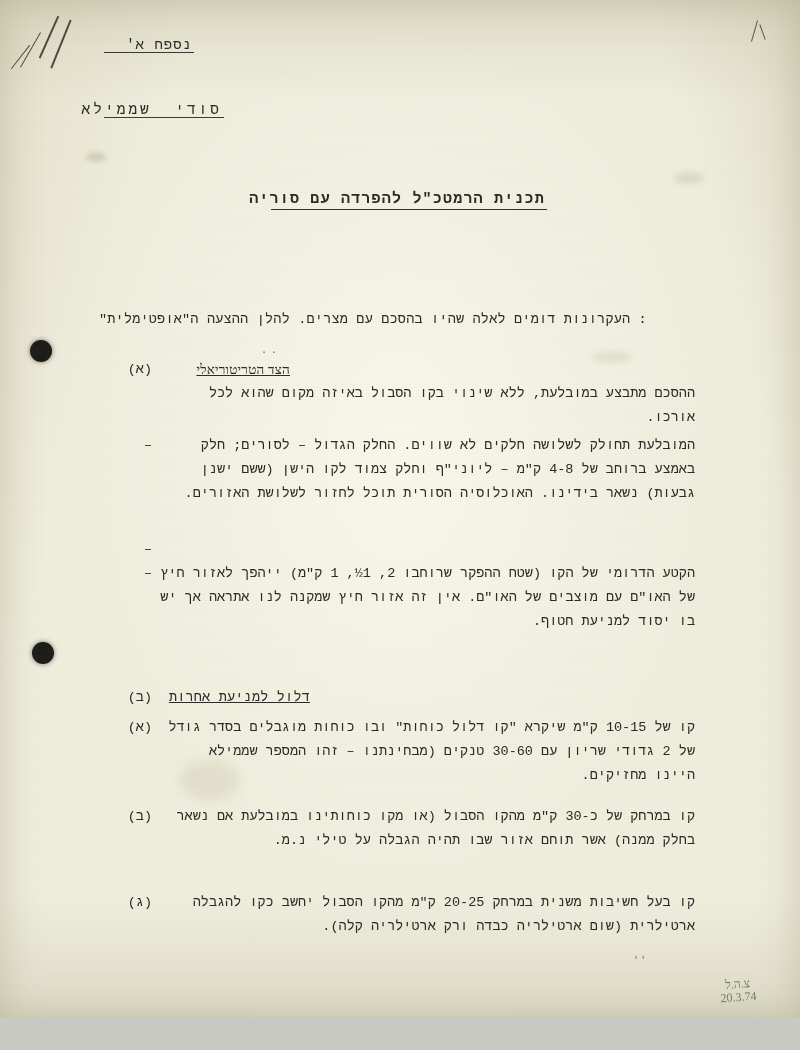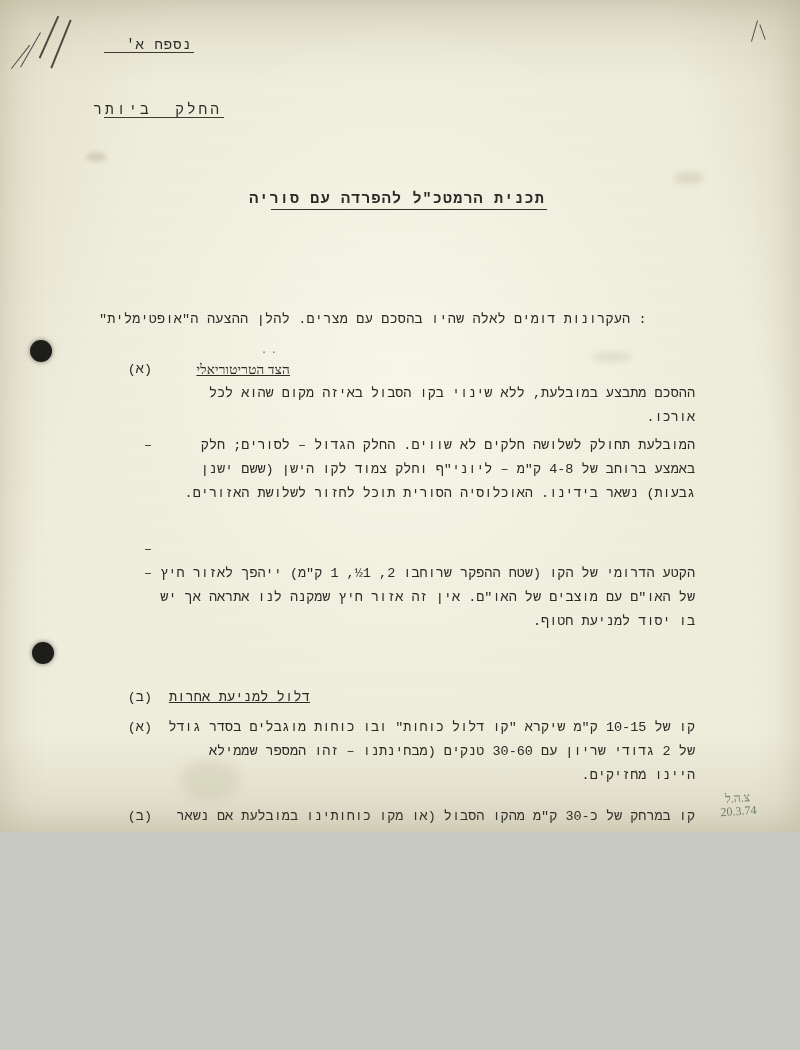--- a/index.html
+++ b/index.html
@@ -3,21 +3,21 @@
 <meta charset="utf-8">
 <style>
   html, body {
     margin: 0;
     padding: 0;
     background: #c9c9c3;
   }
   .page {
     position: relative;
     width: 800px;
-    height: 832px;
+    height: 1018px;
     background: #efeddc;
     overflow: hidden;
     font-family: "Liberation Mono", "DejaVu Sans Mono", monospace;
     color: #2a2a26;
   }
   
   .paper-tone {
     position: absolute;
     inset: 0;
     background:
@@ -176,21 +176,21 @@
 <body>
 
 <div class="page">
   <div class="paper-tone"></div>
 
   <div class="content">
 
     <div class="t appendix">נספח א'</div>
     <div class="appendix-underline"></div>
 
-    <div class="t secret">החלק  ביותר</div>
+    <div class="t secret">סודי  שממילא</div>
     <div class="secret-underline"></div>
 
     <div class="t title">תכנית הרמטכ"ל להפרדה עם סוריה</div>
     <div class="title-underline"></div>
 
     <div class="t para intro">: העקרונות דומים לאלה שהיו בהסכם עם מצרים. להלן ההצעה ה"אופטימלית"</div>
 
     <div class="dotrow">..</div>
 
     <div class="dash" style="top:358px; right:648px;">(א)</div>
@@ -209,20 +209,21 @@
     <div class="dash" style="top:686px; right:648px;">(ב)</div>
     <div class="t u" style="top:686px; right:490px;">דלול למניעת אחרות</div>
 
     <div class="dash" style="top:716px; right:648px;">(א)</div>
     <div class="blk" style="top:716px; right:105px; width:528px;">קו של 10-15 ק"מ שיקרא "קו דלול כוחות" ובו כוחות מוגבלים בסדר גודל של 2 גדודי שריון עם 30-60 טנקים (מבחינתנו – זהו המספר שממילא היינו מחזיקים.</div>
 
     <div class="dash" style="top:805px; right:648px;">(ב)</div>
     <div class="blk" style="top:805px; right:105px; width:528px;">קו במרחק של כ-30 ק"מ מהקו הסבול (או מקו כוחותינו במובלעת אם נשאר בחלק ממנה) אשר תוחם אזור שבו תהיה הגבלה על טילי נ.מ.</div>
 
     <div class="dash" style="top:891px; right:648px;">(ג)</div>
+    <div class="blk" style="top:891px; right:105px; width:528px;">קו בעל חשיבות משנית במרחק 20-25 ק"מ מהקו הסבול יחשב כקו להגבלה ארטילרית (שום ארטילריה כבדה ורק ארטילריה קלה).</div>
 
   </div>
 
   <div class="punch punch1"></div>
   <div class="punch punch2"></div>
 
   <div class="scribble">
     <i class="s1"></i>
       <i class="s2"></i>
       <i class="s3"></i>

